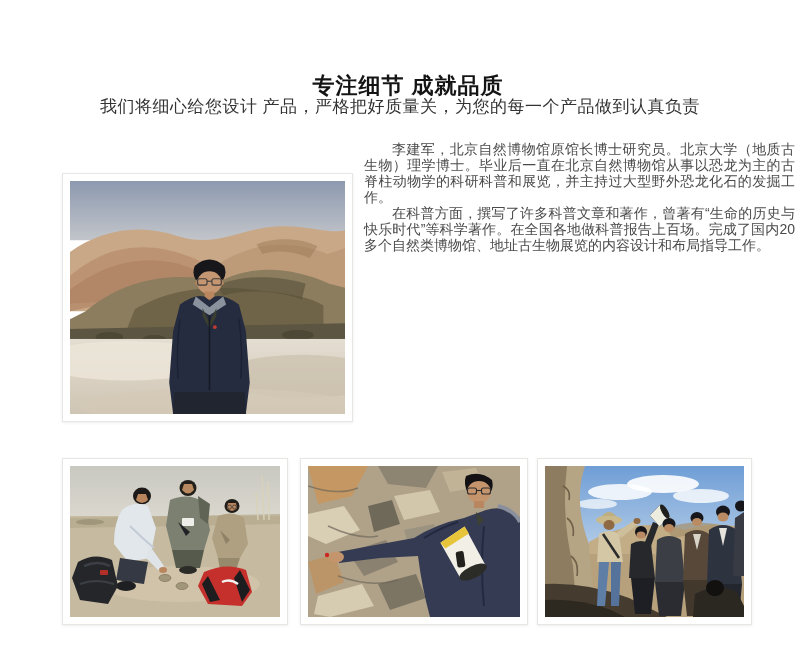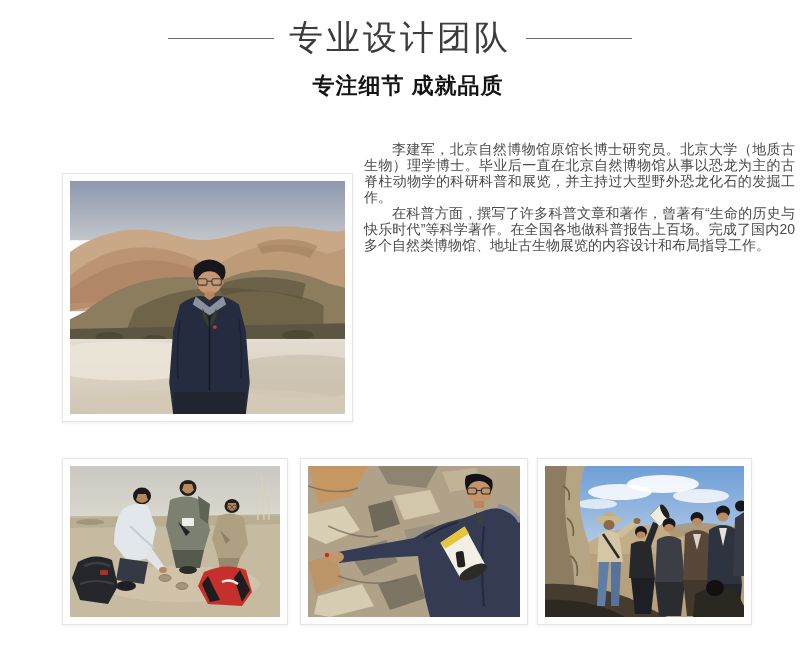--- a/index.html
+++ b/index.html
@@ -28,26 +28,22 @@
   
   .bio{position:absolute;left:364px;top:141px;width:431px;
     font-size:14px;line-height:16px;color:#4a4a4a;text-align:justify;}
   .bio p{margin:0;text-indent:2em;}
 </style>
 </head>
 <body>
 
 <div class="page">
 
-  <div class="title-row">
-    <span class="hline"></span>
-    <h1 class="title">专业设计团队</h1>
-    <span class="hline"></span>
-  </div>
   <h2 class="subtitle">专注细节 成就品质</h2>
+  <p class="desc">我们将细心给您设计 产品，严格把好质量关，为您的每一个产品做到认真负责</p>
 
   <figure class="photo-frame main-photo">
     <svg viewBox="0 0 280 236" preserveAspectRatio="none">
       <defs>
         <linearGradient id="sky1" x1="0" y1="0" x2="0" y2="1">
           <stop offset="0" stop-color="#8d99af"></stop>
             <stop offset="1" stop-color="#c2c5ca"></stop>
         </linearGradient>
         <linearGradient id="dust1" x1="0" y1="0" x2="0" y2="1">
           <stop offset="0" stop-color="#e4ddd1"></stop>

